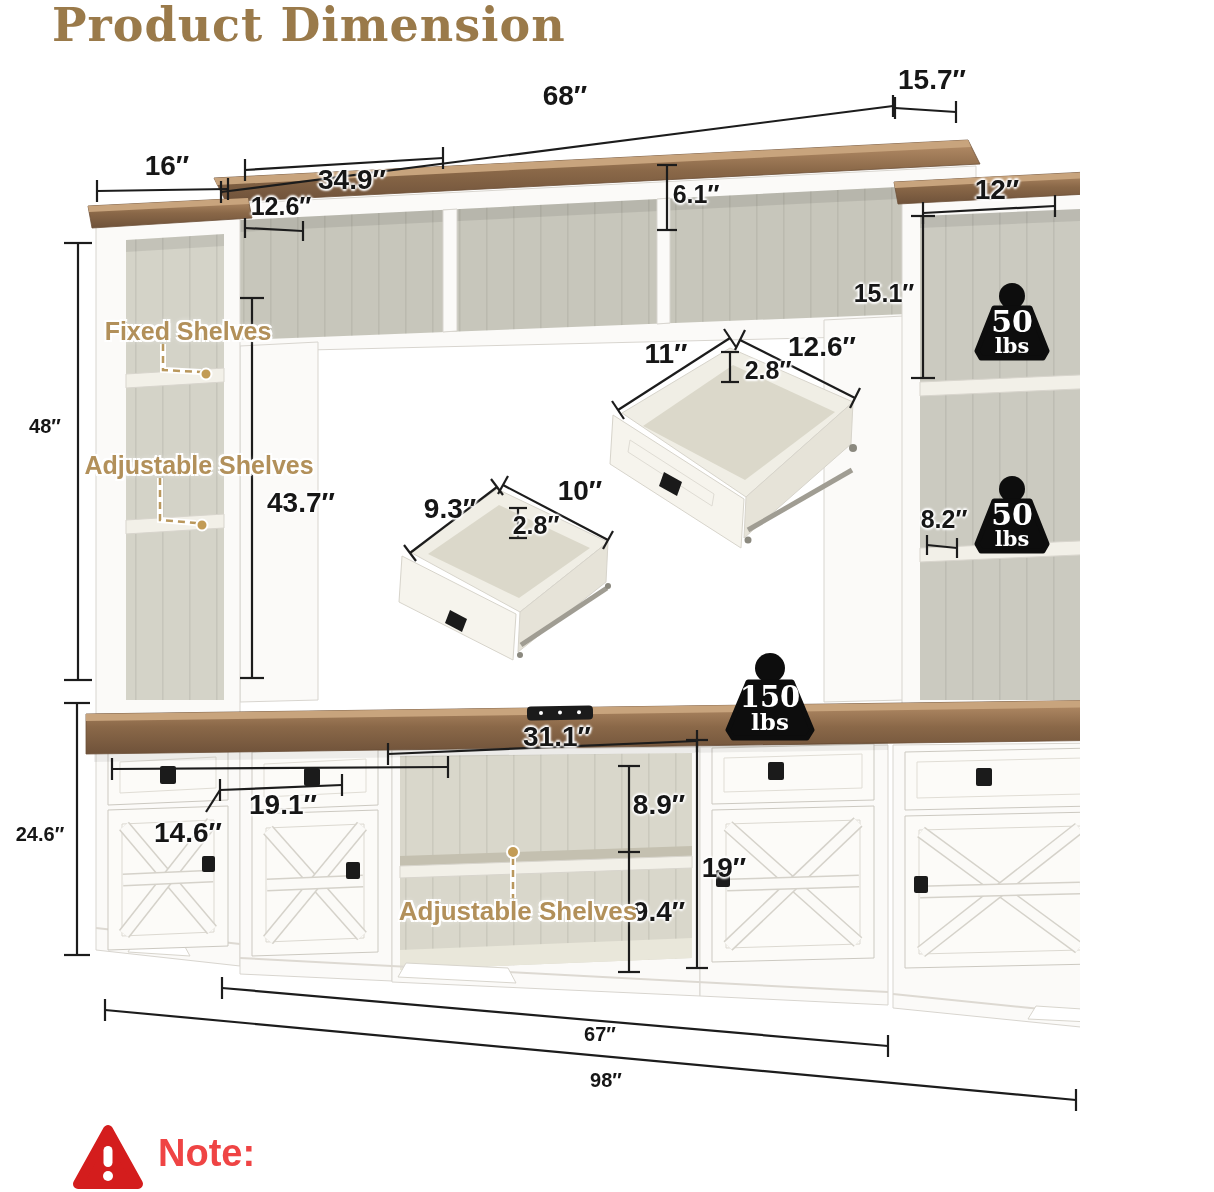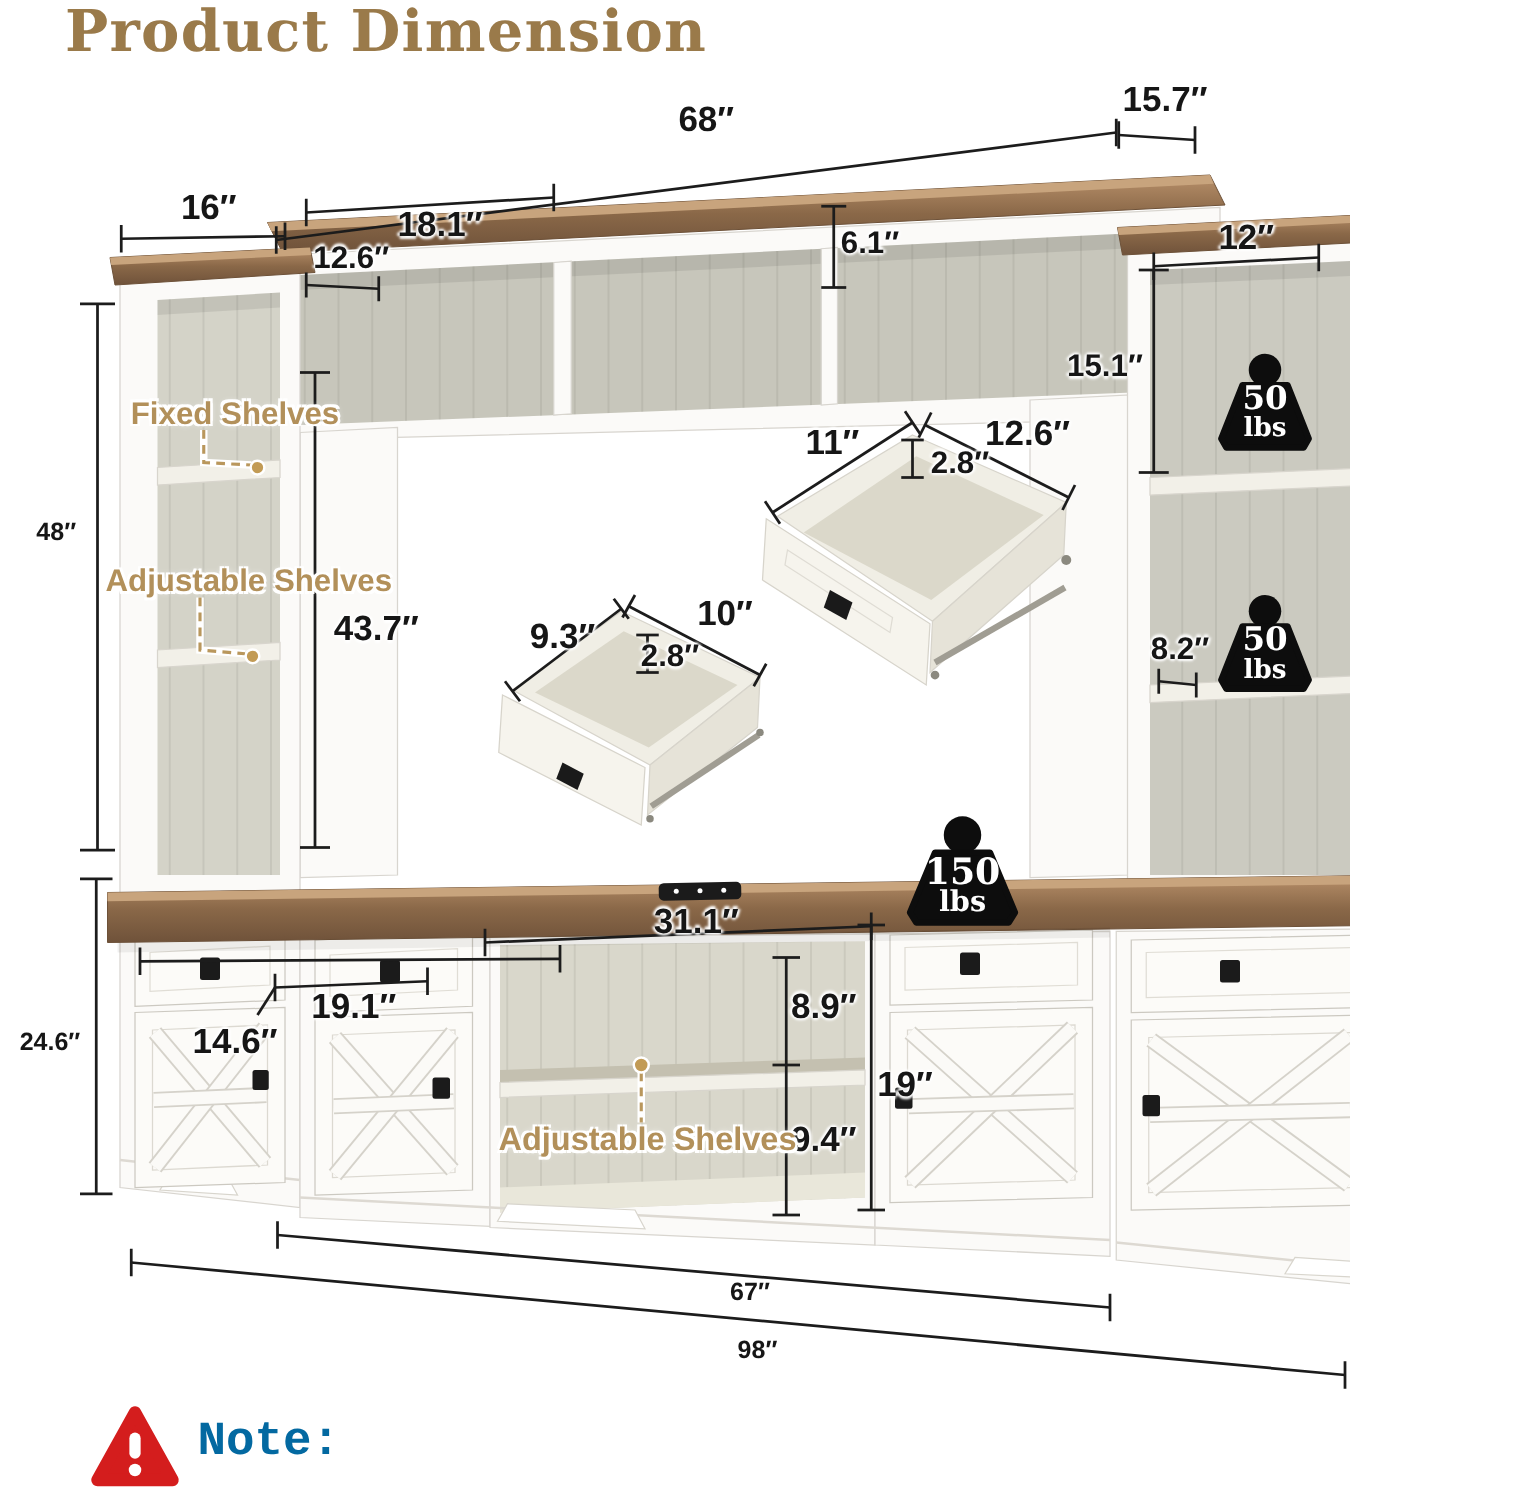--- a/index.html
+++ b/index.html
@@ -12,26 +12,26 @@
        line-height:1;white-space:nowrap;
        text-shadow:-2px 0 2px #fff,2px 0 2px #fff,0 2px 2px #fff,0 -2px 2px #fff;}
   .lbl.s25{font-size:25px}
   .lbl.s30{font-size:20px}
   .tan{position:absolute;transform:translateX(-50%);font-weight:bold;font-size:25px;color:#b2905a;
        white-space:nowrap;line-height:1;
        text-shadow:-2px -2px 0 #fff,2px -2px 0 #fff,-2px 2px 0 #fff,2px 2px 0 #fff,0 0 6px #fff;}
   .tan.s26{font-size:26px}
   .wt{position:absolute;transform:translateX(-50%);text-align:center;color:#fff;
       font-family:"DejaVu Serif",serif;font-weight:bold;line-height:.92;}
-  .wt .v{font-size:26px;display:block;}
+  .wt .v{font-size:30px;display:block;}
   .wt .u{font-size:21px;display:block;}
   .wt.big .v{font-size:29px}
   .wt.big .u{font-size:23px}
   .note{position:absolute;left:158px;top:1132px;display:flex;align-items:baseline;gap:14px;white-space:nowrap;}
-  .note .nlabel{font-family:Liberation Mono, monospace;font-weight:bold;font-size:38px;color:#0369a1;}
+  .note .nlabel{font-family:Liberation Sans, sans-serif;font-weight:bold;font-size:38px;color:#ef4444;}
   .note .ntext{font-size:32px;color:#2c2c2c;}
   .note .ntext .h{font-size:39px;color:#9a7a4a;font-weight:bold;padding:0 5px;}
 </style>
 </head>
 <body>
 
 <div class="canvas">
 
 <svg class="scene" width="1214" height="1192" viewBox="0 0 1214 1192">
   <defs>
@@ -337,21 +337,21 @@
     <circle cx="108" cy="1176" r="5" fill="#fff"></circle>
   </g>
 </svg>
 
 <div class="title">Product Dimension</div>
 
 <div class="lbl" style="left:565px;top:82px">68″</div>
 <div class="lbl" style="left:932px;top:66px">15.7″</div>
 <div class="lbl" style="left:167px;top:152px">16″</div>
 <div class="lbl" style="left:997px;top:176px">12″</div>
-<div class="lbl" style="left:352px;top:166px">18.1″</div>
+<div class="lbl" style="left:352px;top:166px">34.9″</div>
 <div class="lbl s25" style="left:281px;top:194px">12.6″</div>
 <div class="lbl s25" style="left:696px;top:182px">6.1″</div>
 <div class="lbl s30" style="left:45px;top:416px">48″</div>
 <div class="lbl" style="left:301px;top:489px">43.7″</div>
 <div class="lbl s25" style="left:884px;top:281px">15.1″</div>
 <div class="lbl" style="left:666px;top:340px">11″</div>
 <div class="lbl" style="left:822px;top:333px">12.6″</div>
 <div class="lbl s25" style="left:768px;top:358px">2.8″</div>
 <div class="lbl" style="left:450px;top:495px">9.3″</div>
 <div class="lbl" style="left:580px;top:477px">10″</div>

